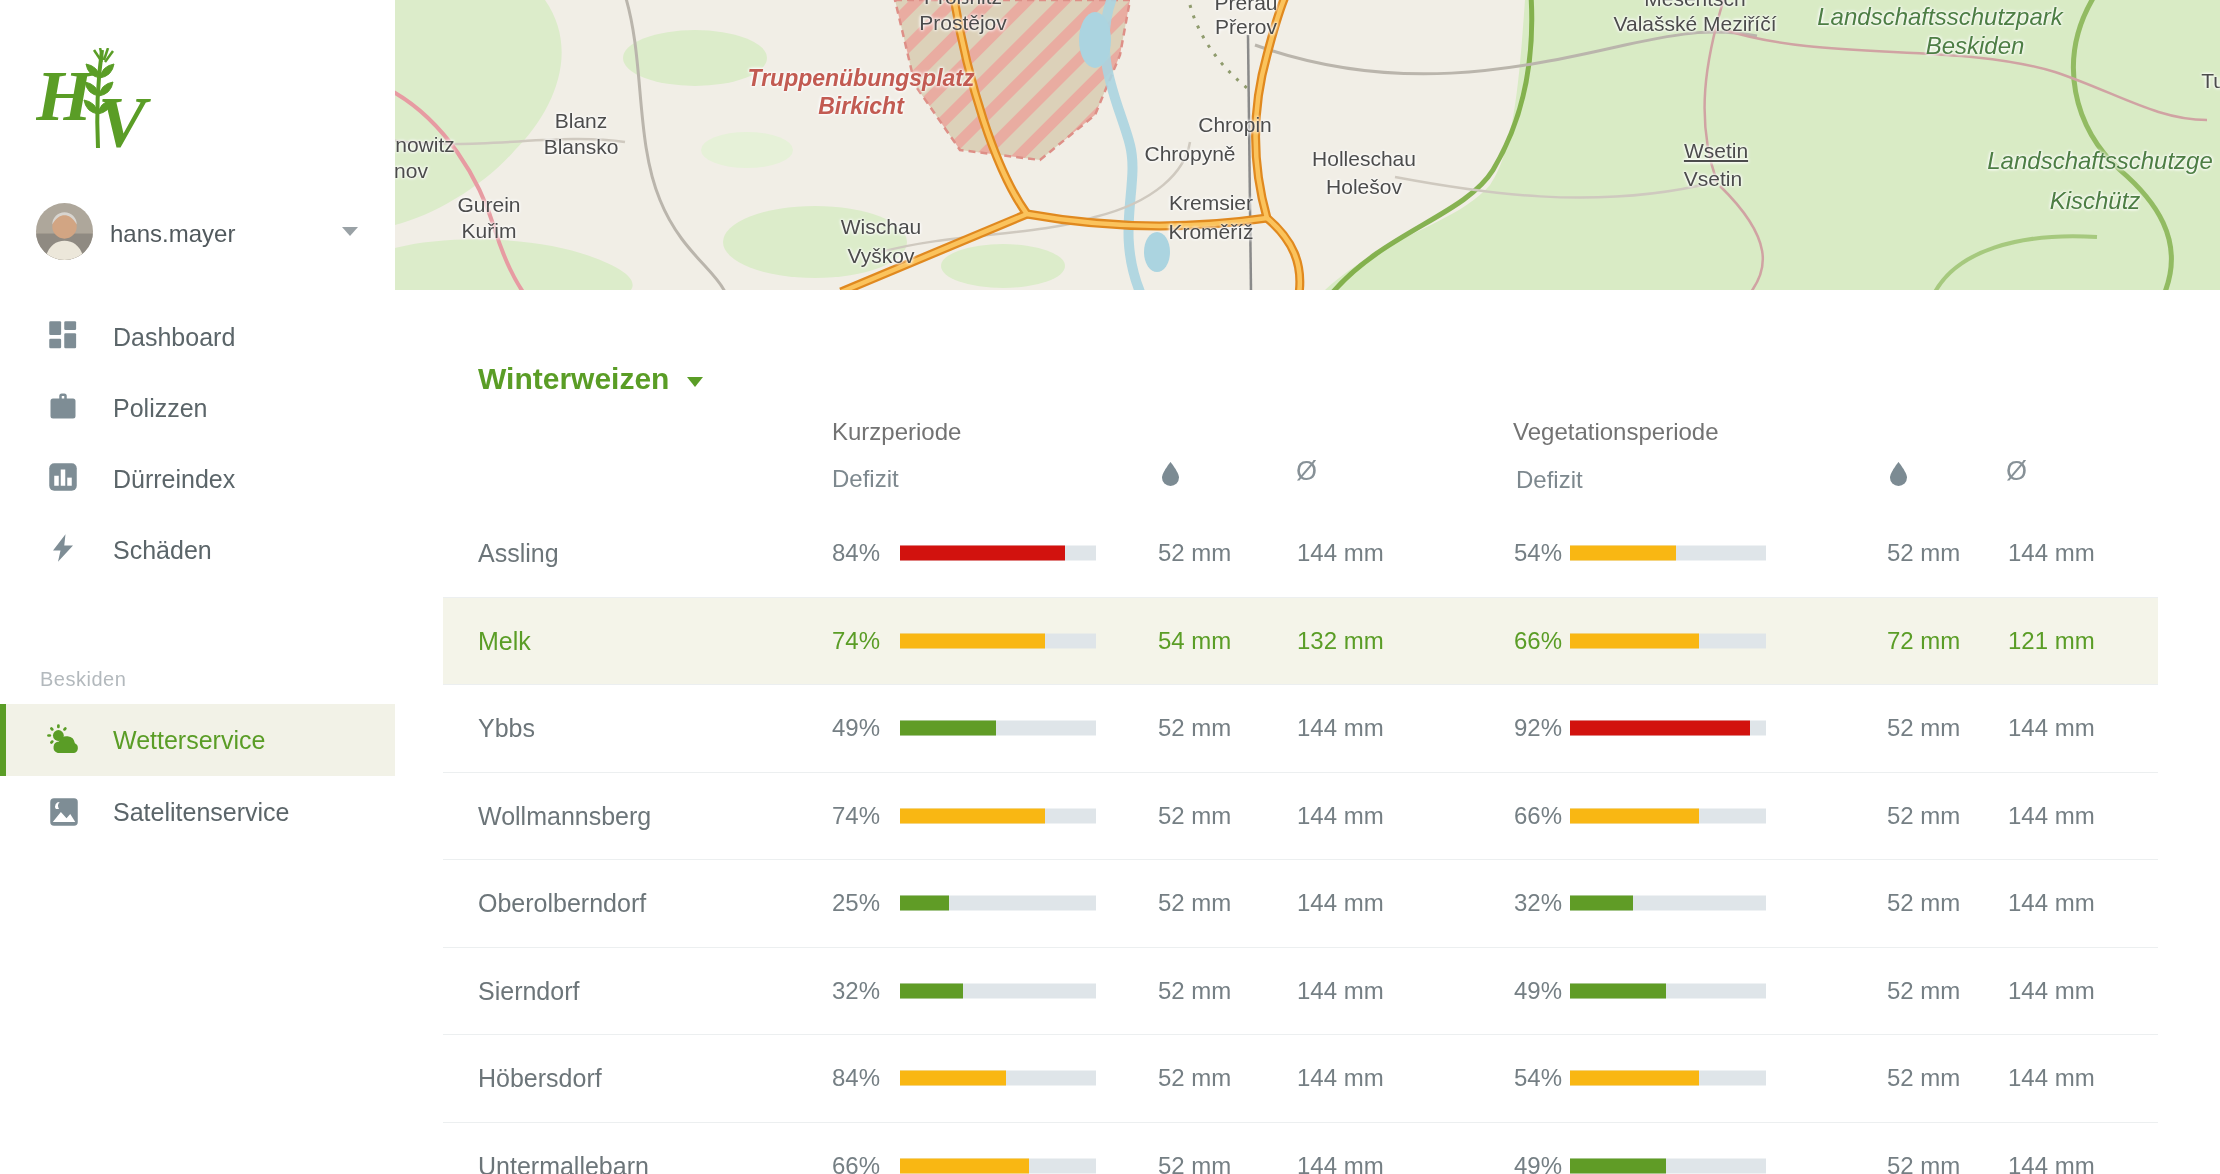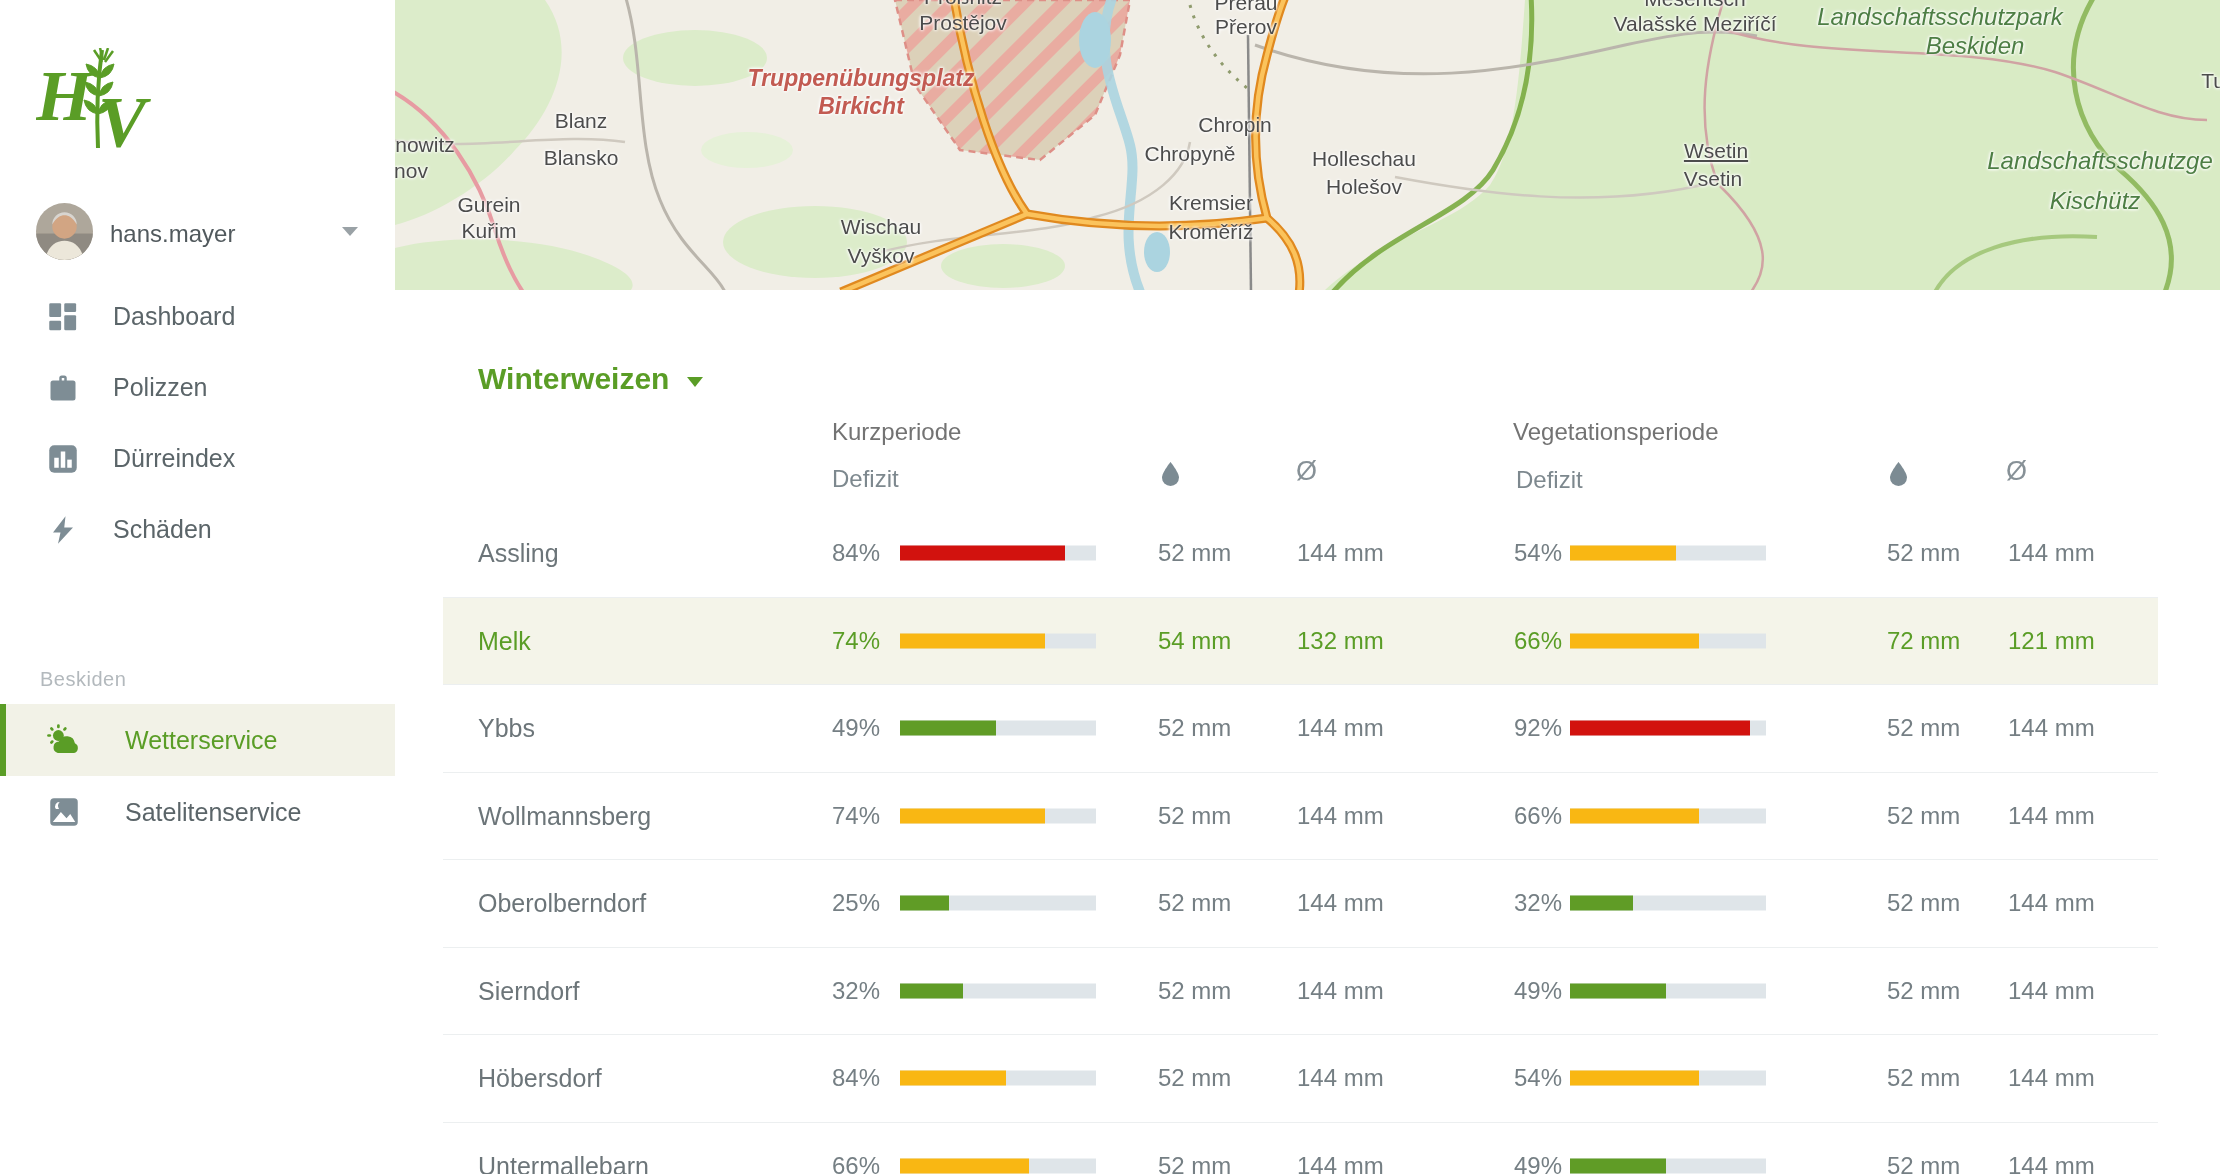--- a/index.html
+++ b/index.html
@@ -8,28 +8,28 @@
 
   
   .sidebar{position:absolute;left:0;top:0;width:395px;height:1174px;background:#fff;}
   .logo{position:absolute;left:36px;top:48px;width:130px;height:105px;}
   .user-row{position:absolute;left:36px;top:203px;width:330px;height:60px;cursor:pointer;}
   .avatar{position:absolute;left:0;top:0;width:57px;height:57px;border-radius:50%;overflow:hidden;}
   .username{position:absolute;left:74px;top:17px;font-size:24px;color:#51595d;}
   .caret{display:inline-block;width:0;height:0;border-left:8px solid transparent;border-right:8px solid transparent;border-top:9px solid #9aa2a6;}
   .user-caret{position:absolute;right:8px;top:24px;}
   .nav{position:absolute;left:0;top:281px;width:395px;}
-  .nav-item{position:relative;height:71px;display:flex;align-items:center;cursor:pointer;}
+  .nav-item{position:relative;height:71px;display:flex;align-items:flex-end;cursor:pointer;}
   .nav-item .ico{width:34px;height:34px;margin-left:46px;flex:0 0 34px;display:flex;align-items:center;justify-content:center;}
   .nav-item .lbl{margin-left:33px;font-size:25px;color:#5b6569;}
   .badge{position:absolute;right:24px;top:50%;transform:translateY(-50%);width:34px;height:34px;border-radius:50%;
          background:#4e8c1c;color:#fff;font-size:20px;display:flex;align-items:center;justify-content:center;}
   .section-label{position:absolute;left:40px;top:668px;font-size:20px;color:#b3b9bd;letter-spacing:.5px;}
   .service-nav{position:absolute;left:0;top:704px;width:395px;}
-  .service-item{position:relative;height:72px;display:flex;align-items:center;cursor:pointer;gap:12px;}
+  .service-item{position:relative;height:72px;display:flex;align-items:center;cursor:pointer;}
   .service-item .ico{width:36px;height:36px;margin-left:46px;flex:0 0 36px;display:flex;align-items:center;justify-content:center;}
   .service-item .lbl{margin-left:31px;font-size:25px;color:#5b6569;}
   .service-item.active{background:#f2f2e7;border-left:6px solid #5a9d26;}
   .service-item.active .ico{margin-left:40px;}
   .service-item.active .lbl{color:#5a9d26;}
   .icon-fill{fill:#7e8d95;}
 
   
   .map{position:absolute;left:395px;top:0;width:1825px;height:290px;overflow:hidden;background:#f1eee6;cursor:grab;}
   .map svg.art{position:absolute;left:0;top:0;}
@@ -240,21 +240,21 @@
         <div class="map-label town" style="left: 851px; top: -8px;">Přerau</div>
         <div class="map-label town" style="left: 851px; top: 16px;">Přerov</div>
         <div class="map-label town" style="left: 1300px; top: -12px;">Meseritsch</div>
         <div class="map-label town" style="left: 1300px; top: 13px;">Valašské Meziříčí</div>
         <div class="map-label protected" style="left: 1545px; top: 4px;">Landschaftsschutzpark</div>
         <div class="map-label protected" style="left: 1580px; top: 33px;">Beskiden</div>
         <div class="map-label town" style="left: 1818px; top: 70px;">Tu</div>
         <div class="map-label town" style="left: 30px; top: 134px;">nowitz</div>
         <div class="map-label town" style="left: 16px; top: 160px;">nov</div>
         <div class="map-label town" style="left: 186px; top: 110px;">Blanz</div>
-        <div class="map-label town" style="left: 186px; top: 136px; margin-top: 11px;">Blansko</div>
+        <div class="map-label town" style="left: 186px; top: 136px;">Blansko</div>
         <div class="map-label town" style="left: 94px; top: 194px;">Gurein</div>
         <div class="map-label town" style="left: 94px; top: 220px;">Kuřim</div>
         <div class="map-label military" style="left: 466px; top: 66px;">Truppenübungsplatz</div>
         <div class="map-label military" style="left: 466px; top: 94px;">Birkicht</div>
         <div class="map-label town" style="left: 486px; top: 216px;">Wischau</div>
         <div class="map-label town" style="left: 486px; top: 245px;">Vyškov</div>
         <div class="map-label town" style="left: 792px; top: 114px; margin-left: 48px;">Chropin</div>
         <div class="map-label town" style="left: 795px; top: 143px;">Chropyně</div>
         <div class="map-label town" style="left: 969px; top: 148px;">Holleschau</div>
         <div class="map-label town" style="left: 969px; top: 176px;">Holešov</div>

